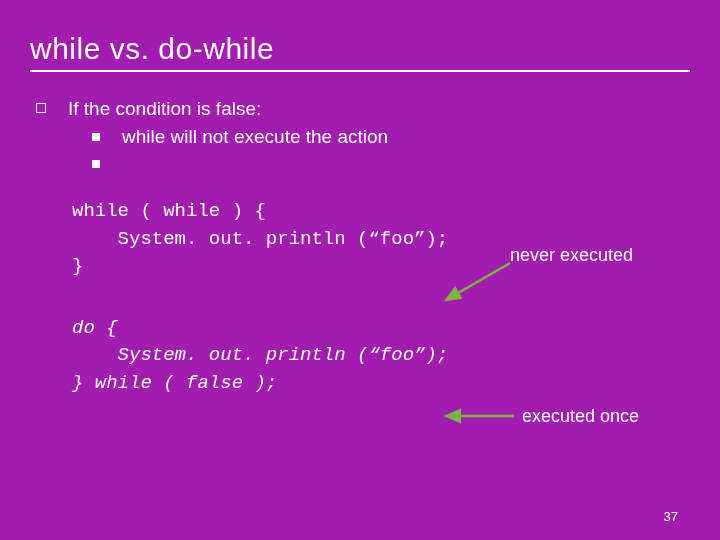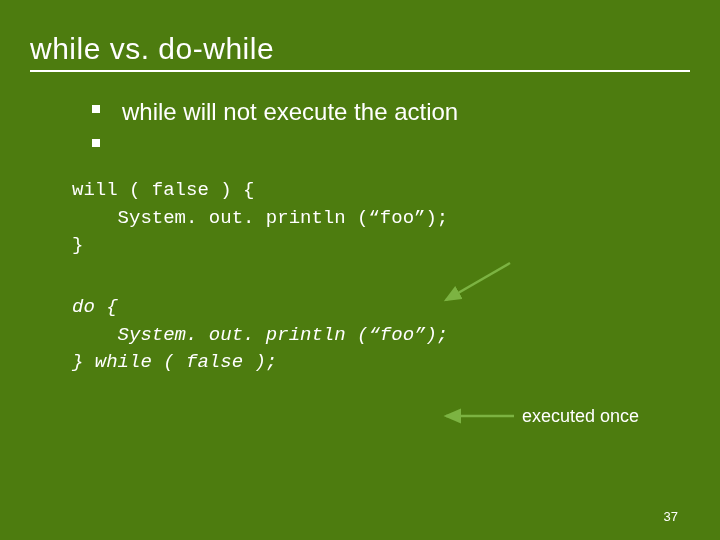--- a/index.html
+++ b/index.html
@@ -5,21 +5,21 @@
   * { margin: 0; padding: 0; box-sizing: border-box; }
   html, body { width: 720px; height: 540px; overflow: hidden; }
   body {
     background: #000;
     color: #fff;
     font-family: Verdana, Geneva, sans-serif;
   }
   .slide {
     width: 720px;
     height: 540px;
-    background: #4d7c0f;
+    background: #a21caf;
     position: relative;
     padding: 32px 30px 20px 30px;
   }
   .title-wrap {
     border-bottom: 2px solid #fff;
     padding-bottom: 4px;
     margin-bottom: 24px;
   }
   .title {
     font-size: 30px;
@@ -54,21 +54,21 @@
   }
   .bullet-square-filled {
     width: 8px;
     height: 8px;
     background: #fff;
     margin-top: 9px;
     margin-right: 22px;
     flex: 0 0 auto;
   }
   .lvl2-text {
-    font-size: 24px;
+    font-size: 19px;
     line-height: 1.35;
   }
   .code-block {
     font-family: Consolas, "Courier New", monospace;
     font-size: 19px;
     line-height: 1.45;
     white-space: pre;
     margin-left: 36px;
     margin-top: 30px;
   }
@@ -99,40 +99,45 @@
 <body>
 
 <div class="slide">
 
   <div class="title-wrap">
     <h1 class="title">while vs. do-while</h1>
   </div>
 
   <div class="body">
 
+    <div class="lvl1">
+      <span class="bullet-square-outline"></span>
+      <span class="lvl1-text">If the condition is false:</span>
+    </div>
 
     <div class="lvl2">
       <span class="bullet-square-filled"></span>
       <span class="lvl2-text">while will not execute the action</span>
     </div>
 
     <div class="lvl2">
       <span class="bullet-square-filled"></span>
     </div>
 
-    <div class="code-block"><span>will ( false ) {</span>
+    <div class="code-block"><span>while ( while ) {</span>
 <span>    System. out. println (“foo”);</span>
 <span>}</span></div>
 
     <div class="code-block code-block-2"><span>do {</span>
 <span>    System. out. println (“foo”);</span>
 <span>} while ( false );</span></div>
 
   </div>
 
+  <div class="annotation anno1">never executed</div>
   <svg class="arrow-svg" style="left:440px; top:258px;" width="80" height="50">
     <defs>
       <marker id="ah1" markerWidth="8" markerHeight="8" refX="6" refY="3" orient="auto">
         <path d="M0,0 L7,3 L0,6 Z" fill="#7CB342"></path>
       </marker>
     </defs>
     <line x1="70" y1="5" x2="6" y2="42" stroke="#7CB342" stroke-width="2.5" marker-end="url(#ah1)"></line>
   </svg>
 
   <div class="annotation anno2">executed once</div>

